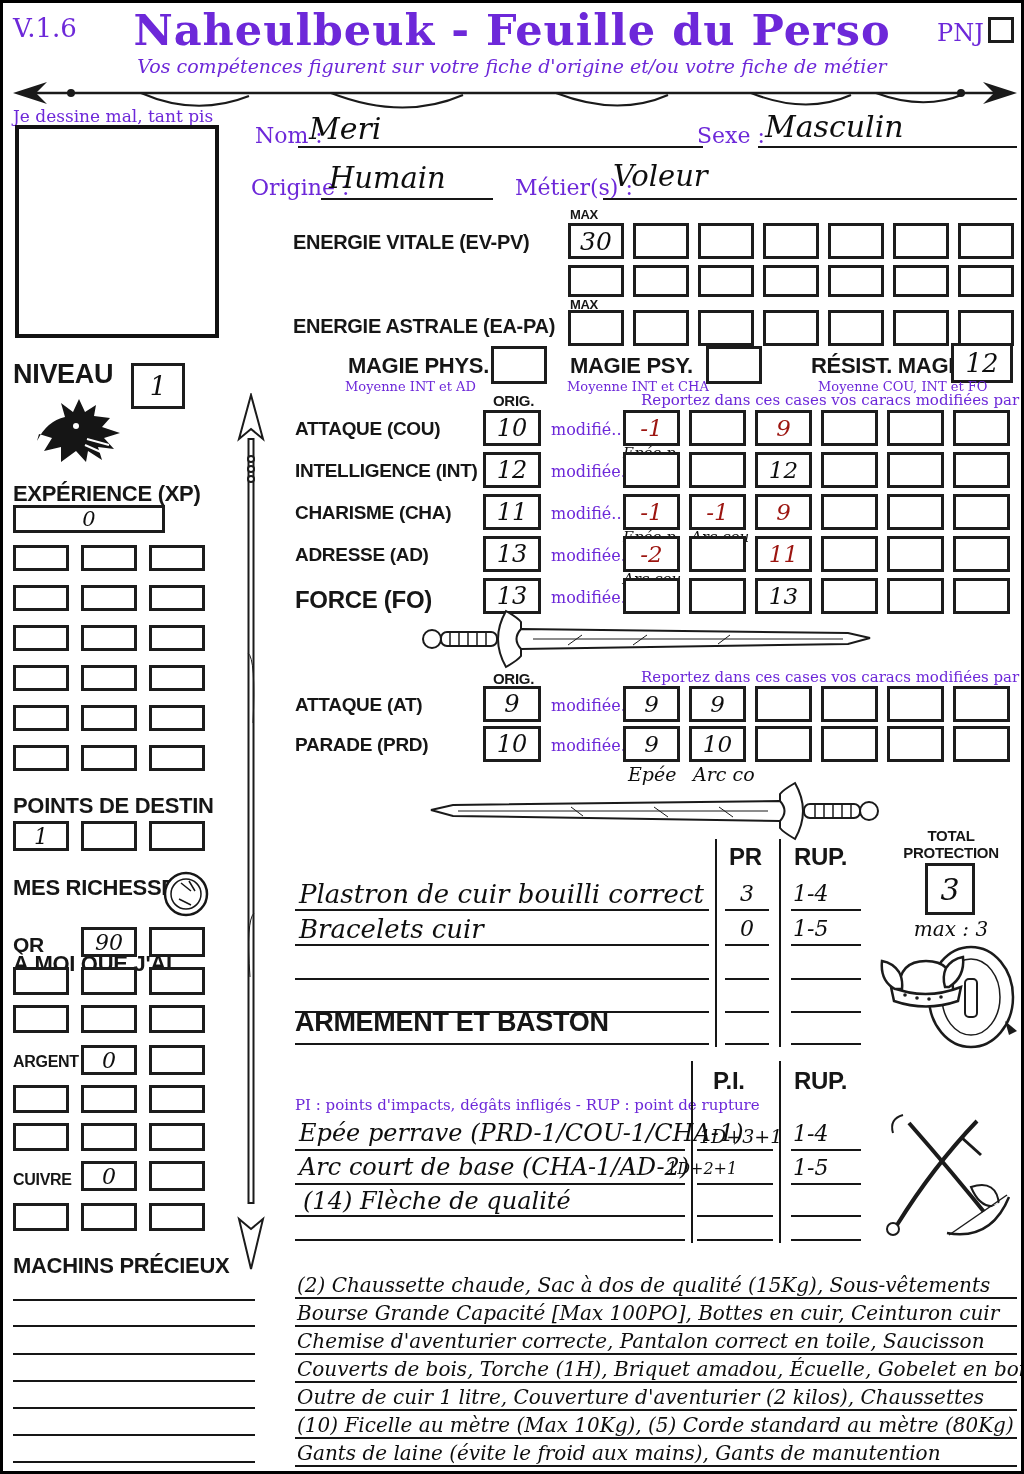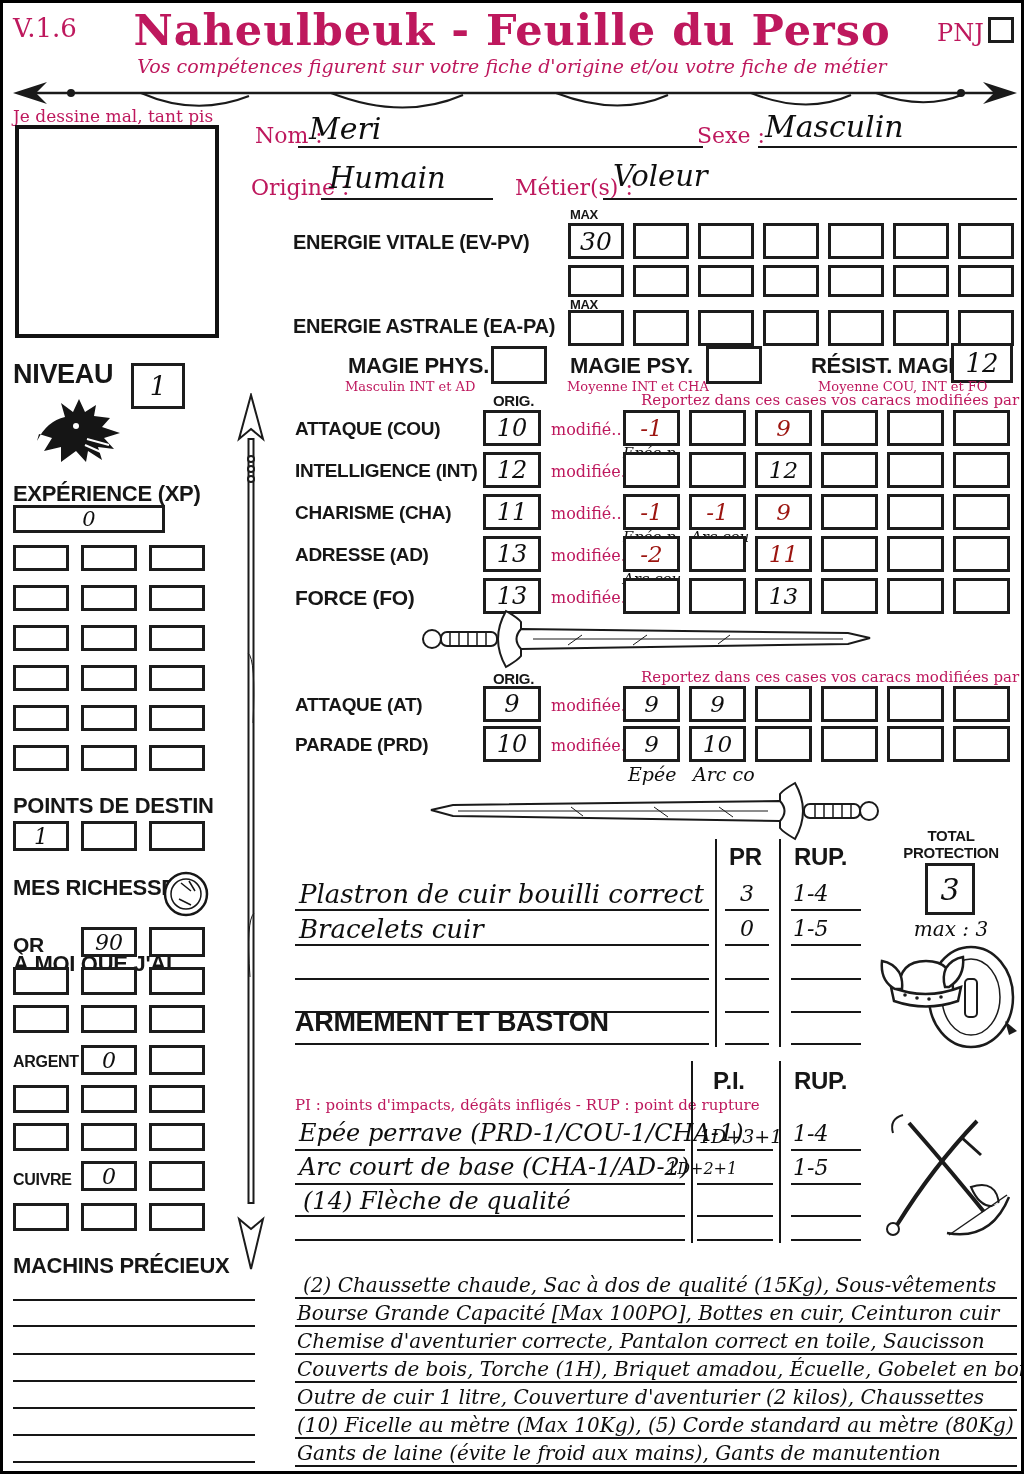--- a/index.html
+++ b/index.html
@@ -1,20 +1,20 @@
 <!DOCTYPE html>
 <html><head>
 <meta charset="utf-8">
 <style>
   html,body{margin:0;padding:0;background:#777;}
   .page{position:relative;width:1024px;height:1474px;background:#fff;border:3px solid #000;box-sizing:border-box;overflow:hidden;margin:0 auto;}
   .abs{position:absolute;}
   .bx{position:absolute;border:3px solid #1c1c1c;background:#fff;box-sizing:border-box;display:flex;align-items:center;justify-content:center;}
   .hd{font-family:"Liberation Sans","DejaVu Sans",sans-serif;font-weight:700;color:#161616;letter-spacing:-0.3px;white-space:nowrap;}
-  .sf{font-family:"DejaVu Serif","Liberation Serif",serif;color:#be185d;white-space:nowrap;}
+  .sf{font-family:"DejaVu Serif","Liberation Serif",serif;color:#6d28d9;white-space:nowrap;}
   .hand{font-family:"DejaVu Serif","Liberation Serif",serif;font-style:italic;color:#0e0e0e;white-space:nowrap;}
   .red{color:#9c1510;}
   .ul{position:absolute;background:#161616;height:2px;}
   .vl{position:absolute;background:#161616;width:2px;}
   .ctr{text-align:center;}
   svg{display:block;}
 </style>
 </head>
 <body>
 
@@ -84,21 +84,21 @@
   <div class="bx" style="left:565px;top:307px;width:56px;height:36px"></div>
   <div class="bx" style="left:630px;top:307px;width:56px;height:36px"></div>
   <div class="bx" style="left:695px;top:307px;width:56px;height:36px"></div>
   <div class="bx" style="left:760px;top:307px;width:56px;height:36px"></div>
   <div class="bx" style="left:825px;top:307px;width:56px;height:36px"></div>
   <div class="bx" style="left:890px;top:307px;width:56px;height:36px"></div>
   <div class="bx" style="left:955px;top:307px;width:56px;height:36px"></div>
 
   <div class="abs hd" style="left:345px;top:350px;font-size:22px">MAGIE PHYS.</div>
   <div class="bx" style="left:488px;top:343px;width:56px;height:38px"></div>
-  <div class="abs sf" style="left:342px;top:376px;font-size:13px">Masculin INT et AD</div>
+  <div class="abs sf" style="left:342px;top:376px;font-size:13px">Moyenne INT et AD</div>
   <div class="abs hd" style="left:567px;top:350px;font-size:22px">MAGIE PSY.</div>
   <div class="bx" style="left:703px;top:343px;width:56px;height:38px"></div>
   <div class="abs sf" style="left:564px;top:376px;font-size:13px">Moyenne INT et CHA</div>
   <div class="abs hd" style="left:808px;top:350px;font-size:22px">RÉSIST. MAGIE</div>
   <div class="bx" style="left:948px;top:340px;width:62px;height:40px">
       <span class="hand" style="font-size:26px">12</span>
     </div>
   <div class="abs sf" style="left:815px;top:376px;font-size:13px">Moyenne COU, INT et FO</div>
 
   <div class="abs hd" style="left:490px;top:389px;font-size:15px">ORIG.</div>
@@ -165,21 +165,21 @@
     </div>
   <div class="bx" style="left:686px;top:533px;width:57px;height:36px"></div>
   <div class="bx" style="left:752px;top:533px;width:57px;height:36px">
       <span class="hand red" style="font-size:23px">11</span>
     </div>
   <div class="bx" style="left:818px;top:533px;width:57px;height:36px"></div>
   <div class="bx" style="left:884px;top:533px;width:57px;height:36px"></div>
   <div class="bx" style="left:950px;top:533px;width:57px;height:36px"></div>
   <div class="abs hand" style="left:620px;top:567px;font-size:15px">Arc cou</div>
 
-  <div class="abs hd" style="left:292px;top:583px;font-size:21px">FORCE (FO)</div>
+  <div class="abs hd" style="left:292px;top:583px;font-size:24px">FORCE (FO)</div>
   <div class="bx" style="left:480px;top:575px;width:58px;height:36px">
       <span class="hand" style="font-size:24px">13</span>
     </div>
   <div class="abs sf" style="left:548px;top:585px;font-size:16px">modifiée...</div>
   <div class="bx" style="left:620px;top:575px;width:57px;height:36px"></div>
   <div class="bx" style="left:686px;top:575px;width:57px;height:36px"></div>
   <div class="bx" style="left:752px;top:575px;width:57px;height:36px">
       <span class="hand" style="font-size:23px">13</span>
     </div>
   <div class="bx" style="left:818px;top:575px;width:57px;height:36px"></div>
@@ -340,21 +340,21 @@
     <g stroke="#1b1b1b" fill="#fff" stroke-width="2">
       <path d="M88 34 l20 18" stroke-width="3"></path>
       <circle cx="20" cy="126" r="6"></circle>
       <path d="M98 84 q26 -8 28 18 q-18 6 -28 -18 z"></path>
       <path d="M30 12 q-14 4 -10 18"></path>
       <path d="M74 130 q44 8 62 -36" stroke-width="2.5"></path>
       <path d="M76 132 L134 92" stroke-width="1.5"></path>
     </g>
   </svg>
 
-  <div class="abs hand" style="left:300px;top:1270px;font-size:20px">(2) Chaussette chaude, Sac à dos de qualité (15Kg), Sous-vêtements</div>
+  <div class="abs hand" style="left:294px;top:1270px;font-size:20px">(2) Chaussette chaude, Sac à dos de qualité (15Kg), Sous-vêtements</div>
   <div class="ul" style="left:292px;top:1294px;width:722px"></div>
   <div class="abs hand" style="left:294px;top:1298px;font-size:20px">Bourse Grande Capacité [Max 100PO], Bottes en cuir, Ceinturon cuir</div>
   <div class="ul" style="left:292px;top:1322px;width:722px"></div>
   <div class="abs hand" style="left:294px;top:1326px;font-size:20px">Chemise d'aventurier correcte, Pantalon correct en toile, Saucisson</div>
   <div class="ul" style="left:292px;top:1350px;width:722px"></div>
   <div class="abs hand" style="left:294px;top:1354px;font-size:20px">Couverts de bois, Torche (1H), Briquet amadou, Écuelle, Gobelet en bois</div>
   <div class="ul" style="left:292px;top:1378px;width:722px"></div>
   <div class="abs hand" style="left:294px;top:1382px;font-size:20px">Outre de cuir 1 litre, Couverture d'aventurier (2 kilos), Chaussettes</div>
   <div class="ul" style="left:292px;top:1406px;width:722px"></div>
   <div class="abs hand" style="left:294px;top:1410px;font-size:20px">(10) Ficelle au mètre (Max 10Kg), (5) Corde standard au mètre (80Kg)</div>

